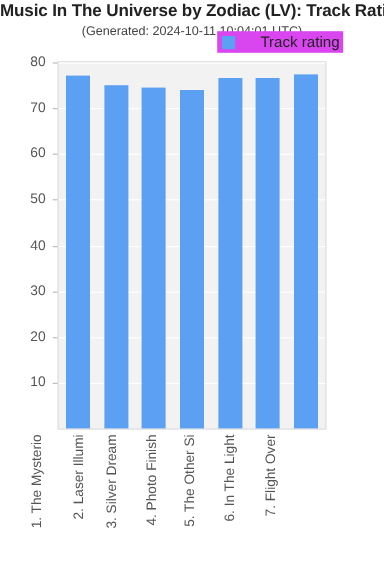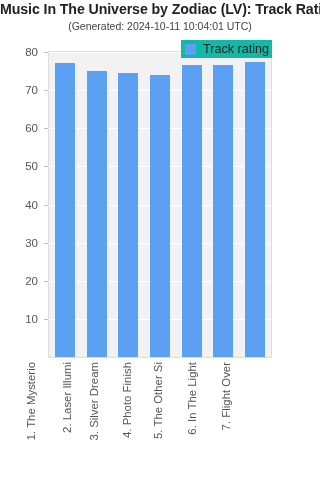--- a/index.html
+++ b/index.html
@@ -37,26 +37,26 @@
     text-align: center;
     font-size: 10.5px;
     font-weight: normal;
     color: #444444;
     white-space: nowrap;
   }
 
   
   #legend {
     position: absolute;
-    top: 40px;
+    top: 26px;
     left: 181px;
     display: flex;
     align-items: center;
-    gap: 7px;
-    background: #14b8a6;
+    gap: 21px;
+    background: #d946ef;
     padding: 2px 3px 2px 4px;
     z-index: 5;
   }
   .legend-swatch {
     width: 11px;
     height: 11px;
     background: #5BA0F2;
     display: block;
     flex: none;
   }

